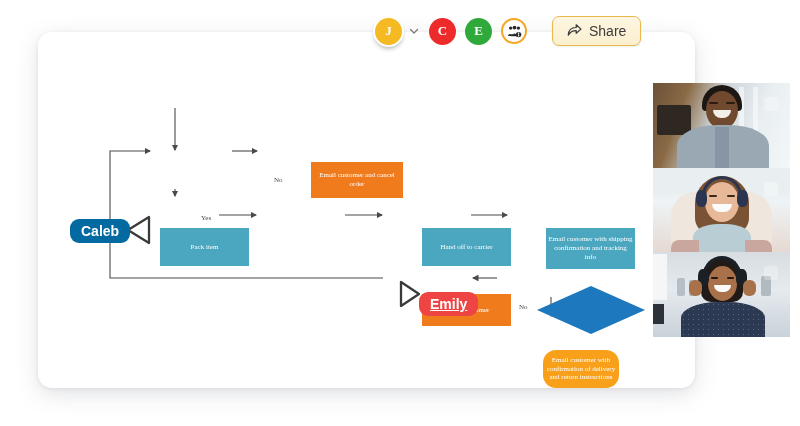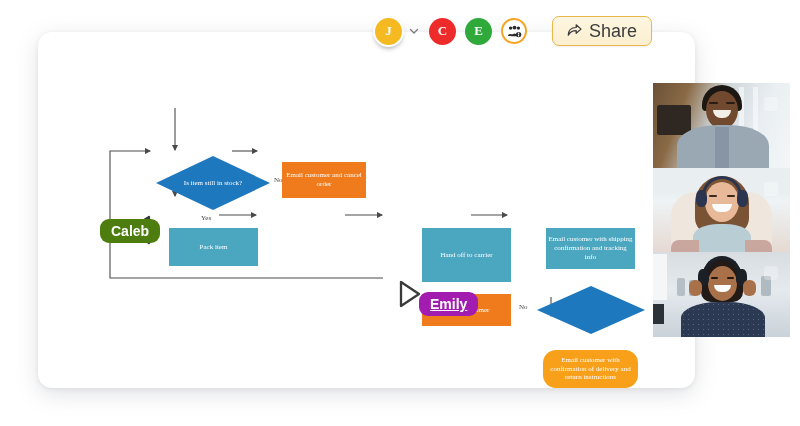--- a/index.html
+++ b/index.html
@@ -65,21 +65,21 @@
   }
   #share-button {
     margin-left: 16px;
     height: 30px;
     padding: 0 14px;
     border-radius: 7px;
     border: 1px solid #E8B84B;
     background: linear-gradient(#FEF6E1, #FBEFCF);
     display: flex; align-items: center; gap: 7px;
     color: #3C3C3C;
-    font-size: 18px;
+    font-size: 14px;
     box-shadow: 0 1px 2px rgba(0,0,0,0.07);
   }
 
   
   #flow {
     position: absolute;
     left: 0; top: 0;
     width: 657px; height: 356px;
   }
   .node {
@@ -131,22 +131,22 @@
   .cursor-tag {
     position: absolute;
     border-radius: 9px;
     color: #ffffff;
     font-size: 14px;
     font-weight: bold;
     padding: 4px 11px;
     white-space: nowrap;
     font-family: "Liberation Sans", sans-serif;
   }
-  .cursor-tag.red   { background: #4d7c0f; margin-left: 30px; }
-  .cursor-tag.green { background: #a21caf; text-decoration: underline; }
+  .cursor-tag.red   { background: #0369a1; }
+  .cursor-tag.green { background: #ef4444; text-decoration: underline; }
 
   
   #video-rail {
     position: absolute;
     left: 653px; top: 83px;
     width: 137px; height: 254px;
     display: flex;
     flex-direction: column;
   }
   .video-tile {
@@ -199,47 +199,41 @@
 
         <path d="M459,246 L435,246" marker-end="url(#ah)"></path>
 
         <path d="M513,265 L513,284" marker-end="url(#ah)"></path>
 
         <path d="M345,246 L72,246 L72,119 L112,119" marker-end="url(#ah)"></path>
       </g>
     </svg>
 
     <div id="flow">
-        <div class="node diamond" style="left: 118px; top: 124px; width: 114px; height: 54px;">
-          <svg class="diamond-shape" viewBox="0 0 100 100" preserveAspectRatio="none">
-            <polygon points="50,0 100,50 50,100 0,50" fill="#1E78BE"></polygon>
-          </svg>
-          <div class="diamond-label">Is item still in stock?</div>
-        </div>
-        <div class="node orange" style="left: 244px; top: 130px; width: 84px; height: 36px;">
+        <div class="node orange" style="left: 273px; top: 130px; width: 92px; height: 36px;">
           <span>Email customer and cancel order</span>
         </div>
-        <div class="node teal" style="left: 131px; top: 196px; width: 89px; height: 38px;">
+        <div class="node teal" style="left: 122px; top: 196px; width: 89px; height: 38px;">
           <span>Pack item</span>
         </div>
-        <div class="node teal" style="left: 384px; top: 196px; width: 89px; height: 54px;">
+        <div class="node teal" style="left: 384px; top: 196px; width: 89px; height: 38px;">
           <span>Hand off to carrier</span>
         </div>
         <div class="node teal" style="left: 508px; top: 196px; width: 89px; height: 41px;">
           <span>Email customer with shipping confirmation and tracking info</span>
         </div>
         <div class="node diamond" style="left: 499px; top: 254px; width: 108px; height: 48px;">
           <svg class="diamond-shape" viewBox="0 0 100 100" preserveAspectRatio="none">
             <polygon points="50,0 100,50 50,100 0,50" fill="#1E78BE"></polygon>
           </svg>
         </div>
         <div class="node orange" style="left: 384px; top: 262px; width: 89px; height: 32px;">
           <span>Notify customer</span>
         </div>
-        <div class="node amber pill" style="left: 505px; top: 318px; width: 95px; height: 38px;">
+        <div class="node amber pill" style="left: 505px; top: 318px; width: 76px; height: 38px;">
           <span>Email customer with confirmation of delivery and return instructions</span>
         </div>
         <div class="edge-label" style="left: 236px; top: 144px;">No</div>
         <div class="edge-label" style="left: 163px; top: 182px;">Yes</div>
         <div class="edge-label" style="left: 481px; top: 271px;">No</div>
       </div>
 
     <div class="cursor-group" style="left:32px; top:183px;">
       <svg class="cursor-arrow" width="26" height="30" viewBox="0 0 26 30" style="left:55px; top:0;">
         <path d="M24,2 L24,28 L3,15 Z" fill="#ffffff" stroke="#3a3a3a" stroke-width="2.3" stroke-linejoin="round"></path>

